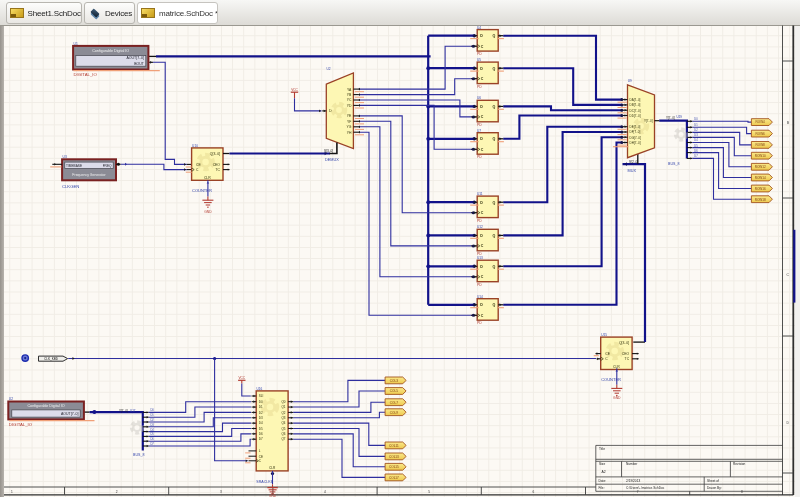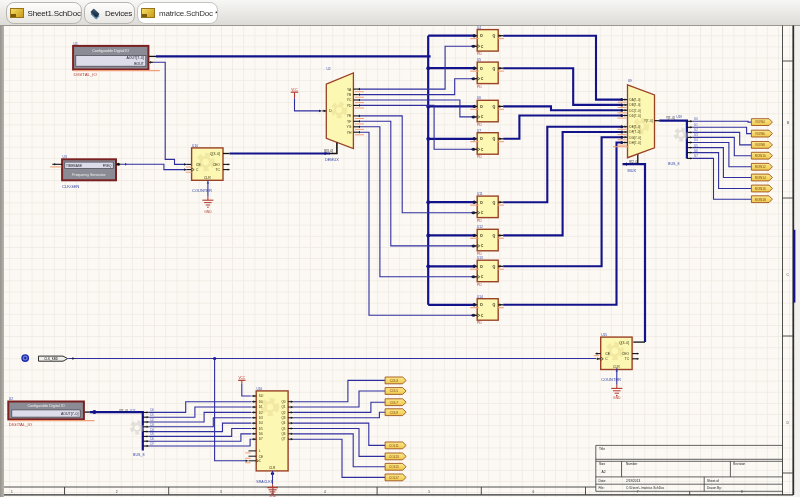--- a/index.html
+++ b/index.html
@@ -1,16 +1,16 @@
 <!DOCTYPE html>
 <html><head><meta charset="utf-8"><style>
 html,body{margin:0;padding:0;}
 body{width:800px;height:497px;overflow:hidden;font-family:"Liberation Sans",sans-serif;background:#f2f1ef;}
 #tabs{position:absolute;left:0;top:0;width:800px;height:25px;background:linear-gradient(#f7f7f5,#dddbd6);border-bottom:1px solid #9a9890;}
-.tab{position:absolute;top:2px;height:20px;border:1px solid #b8b6b0;border-radius:8px;background:linear-gradient(#fdfdfc,#e9e7e3);display:flex;align-items:center;font-size:8px;letter-spacing:-0.18px;white-space:nowrap;overflow:hidden;color:#1a1a1a;}
+.tab{position:absolute;top:2px;height:20px;border:1px solid #b8b6b0;border-radius:3px;background:linear-gradient(#fdfdfc,#e9e7e3);display:flex;align-items:center;font-size:8px;letter-spacing:-0.18px;white-space:nowrap;overflow:hidden;color:#1a1a1a;}
 .tab.active{background:#fff;border-color:#c6c4bf;color:#333;}
 .sichn{flex:none;width:12px;height:8px;margin:0 4px 0 3px;background:linear-gradient(135deg,#f8dc64,#c89c18);border:1px solid #97741c;position:relative;}
 .sichn:after{content:"";position:absolute;left:0;bottom:0;width:5px;height:3px;background:#7c5a0a;}
 .dev{flex:none;width:14px;height:13px;margin:0 3px 0 3px;position:relative;}
 .dev:after{content:"";position:absolute;left:2.5px;top:4.5px;width:8px;height:8px;background:#5e86ab;transform:rotate(45deg) scaleY(0.62);border-radius:1px;}
 .dev:before{content:"";position:absolute;left:2.5px;top:2.5px;width:8px;height:8px;background:linear-gradient(135deg,#42607c,#0e1d2c);transform:rotate(45deg) scaleY(0.62);border-radius:1px;z-index:1;}
 #sch{position:absolute;left:0;top:25px;width:800px;height:472px;background-color:#fcf9f4;
 background-image:linear-gradient(to right,#f0ece5 1px,transparent 1px),linear-gradient(to bottom,#f0ece5 1px,transparent 1px);
 background-size:11.15px 11.15px;background-position:9.3px 10.3px;}
 #lstrip{position:absolute;left:0;top:25px;width:4px;height:472px;background:linear-gradient(to right,#96928c,#b7b3ad);}

